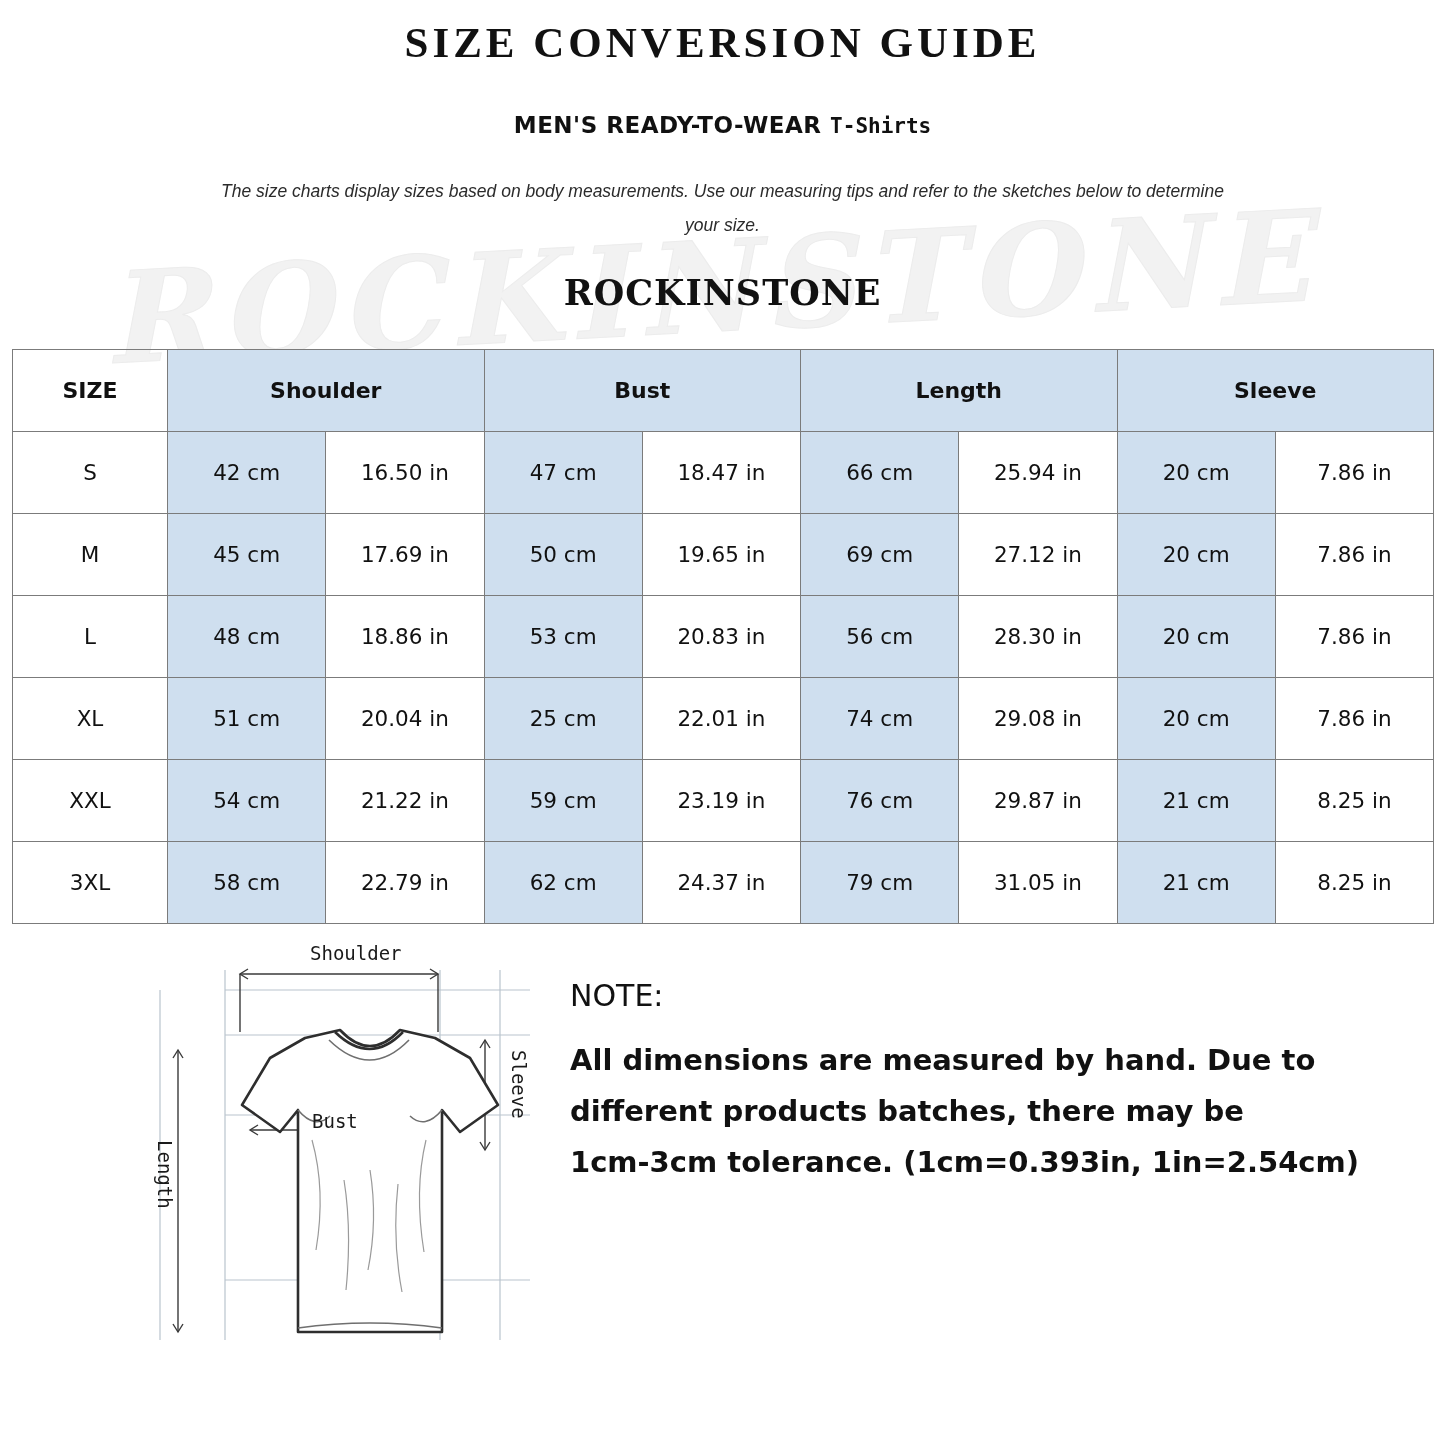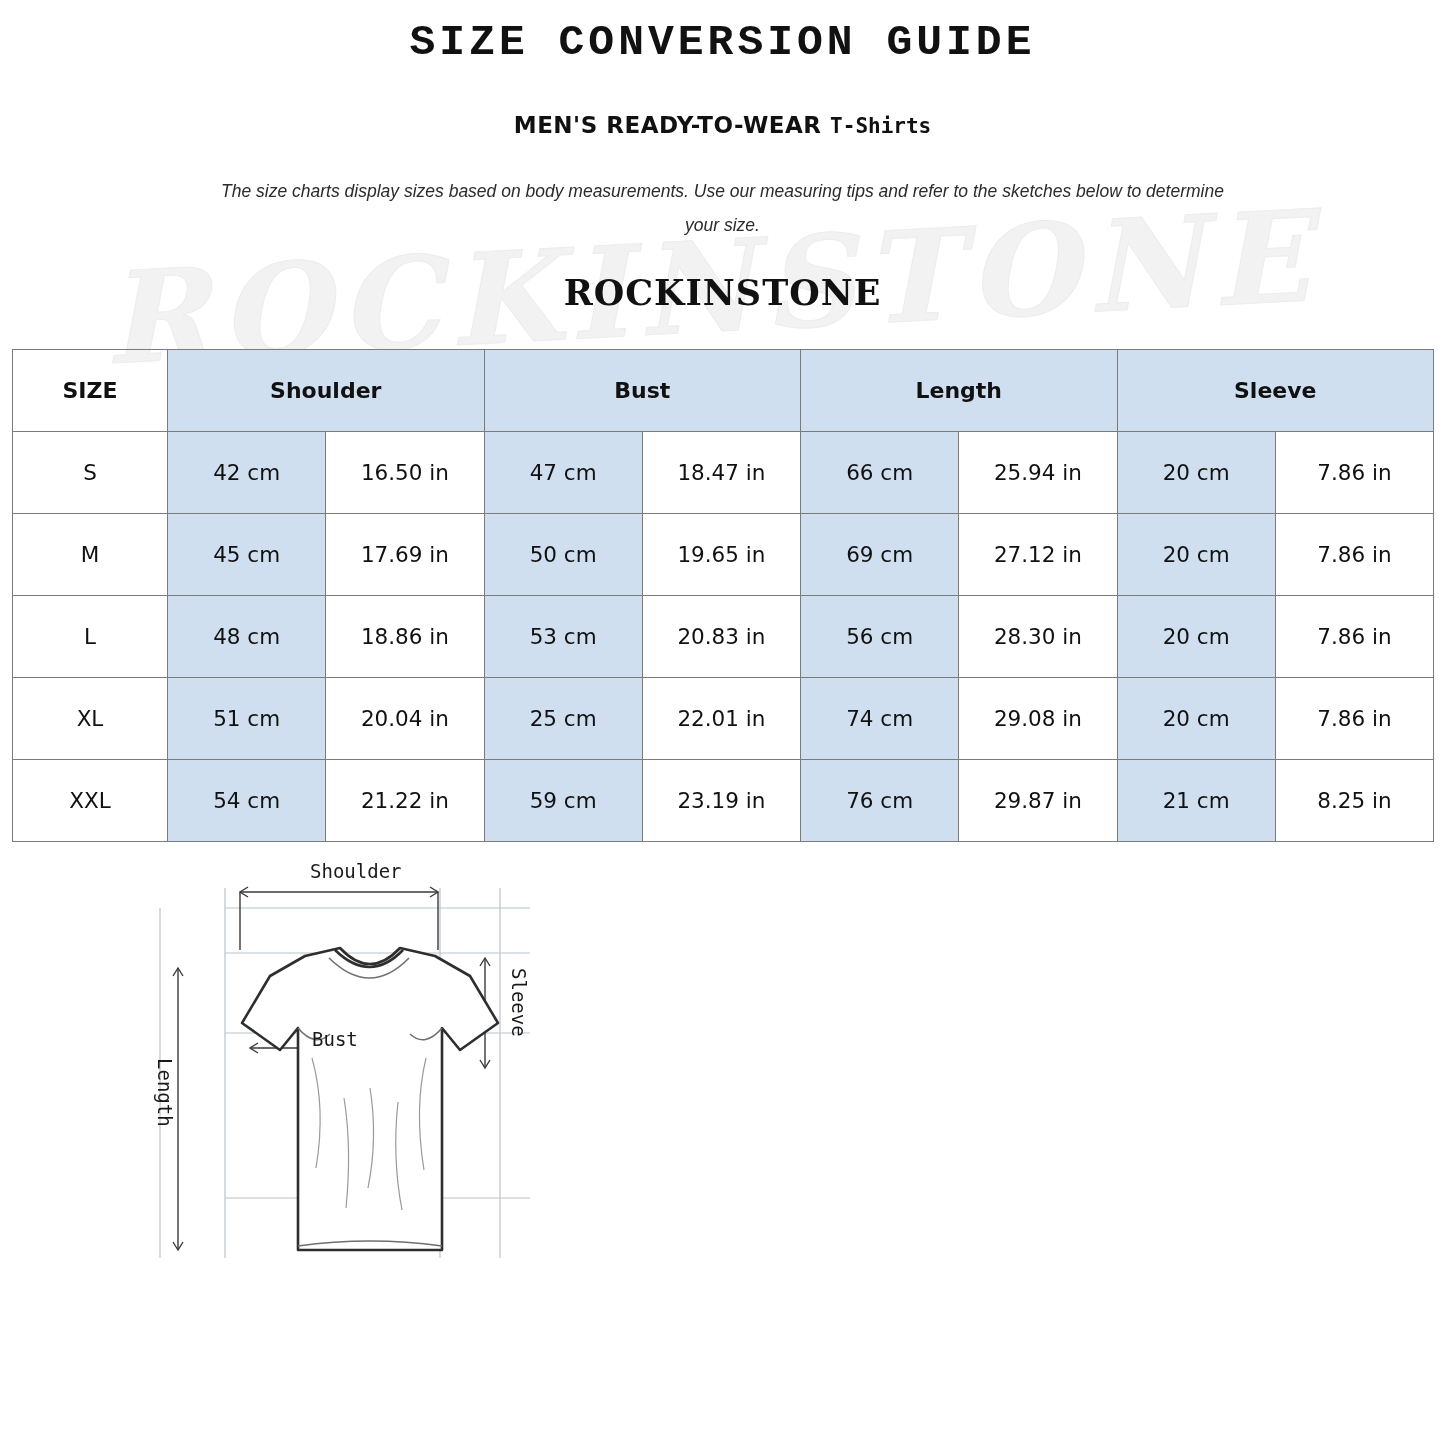--- a/index.html
+++ b/index.html
@@ -38,21 +38,21 @@
     user-select: none;
     transform: skewY(-3deg);
     z-index: 0;
   }
 
   .content { position: relative; z-index: 2; }
 
   
   .title {
     text-align: center;
-    font-family: Liberation Mono, monospace;
+    font-family: Liberation Serif, serif;
     font-weight: bold;
     font-size: 43px;
     letter-spacing: 4px;
     color: #111111;
     margin-top: 18px;
   }
   .subtitle {
     text-align: center;
     font-size: 23px;
     font-weight: bold;
@@ -242,20 +242,31 @@
           <td>XXL</td>
           <td class="hl">54 cm</td>
           <td>21.22  in</td>
           <td class="hl">59 cm</td>
           <td>23.19  in</td>
           <td class="hl">76 cm</td>
           <td>29.87  in</td>
           <td class="hl">21 cm</td>
           <td>8.25  in</td>
         </tr>
+        <tr>
+          <td>3XL</td>
+          <td class="hl">58 cm</td>
+          <td>22.79  in</td>
+          <td class="hl">62 cm</td>
+          <td>24.37  in</td>
+          <td class="hl">79 cm</td>
+          <td>31.05  in</td>
+          <td class="hl">21 cm</td>
+          <td>8.25  in</td>
+        </tr>
       </tbody>
     </table>
 
     <div class="bottom">
 
       <div class="sketch-wrap">
         <svg width="430" height="400" viewBox="0 0 430 400">
 
           <g stroke="#b9c4cd" stroke-width="1.2" fill="none">
             <line x1="95" y1="50" x2="400" y2="50"></line>
@@ -310,17 +321,25 @@
             <path d="M268 244 Q262 300 272 352"></path>
           </g>
           <path d="M168 388 Q240 378 312 388" fill="none" stroke="#6f6f6f" stroke-width="1.6"></path>
         </svg>
         <div class="sk-label" style="top:2px; left:180px;">Shoulder</div>
         <div class="sk-label" style="top:170px; left:182px;">Bust</div>
         <div class="sk-label sk-v" style="top:200px; left:24px;">Length</div>
         <div class="sk-label sk-v" style="top:110px; left:378px;">Sleeve</div>
       </div>
 
+      <div class="note-wrap">
+        <div class="note-title">NOTE:</div>
+        <div class="note-body">
+          <div>All dimensions are measured by hand. Due to</div>
+          <div>different products batches, there may be</div>
+          <div>1cm-3cm tolerance. (1cm=0.393in, 1in=2.54cm)</div>
+        </div>
+      </div>
 
     </div>
 
   </div>
 </div>
 
 </body></html>

